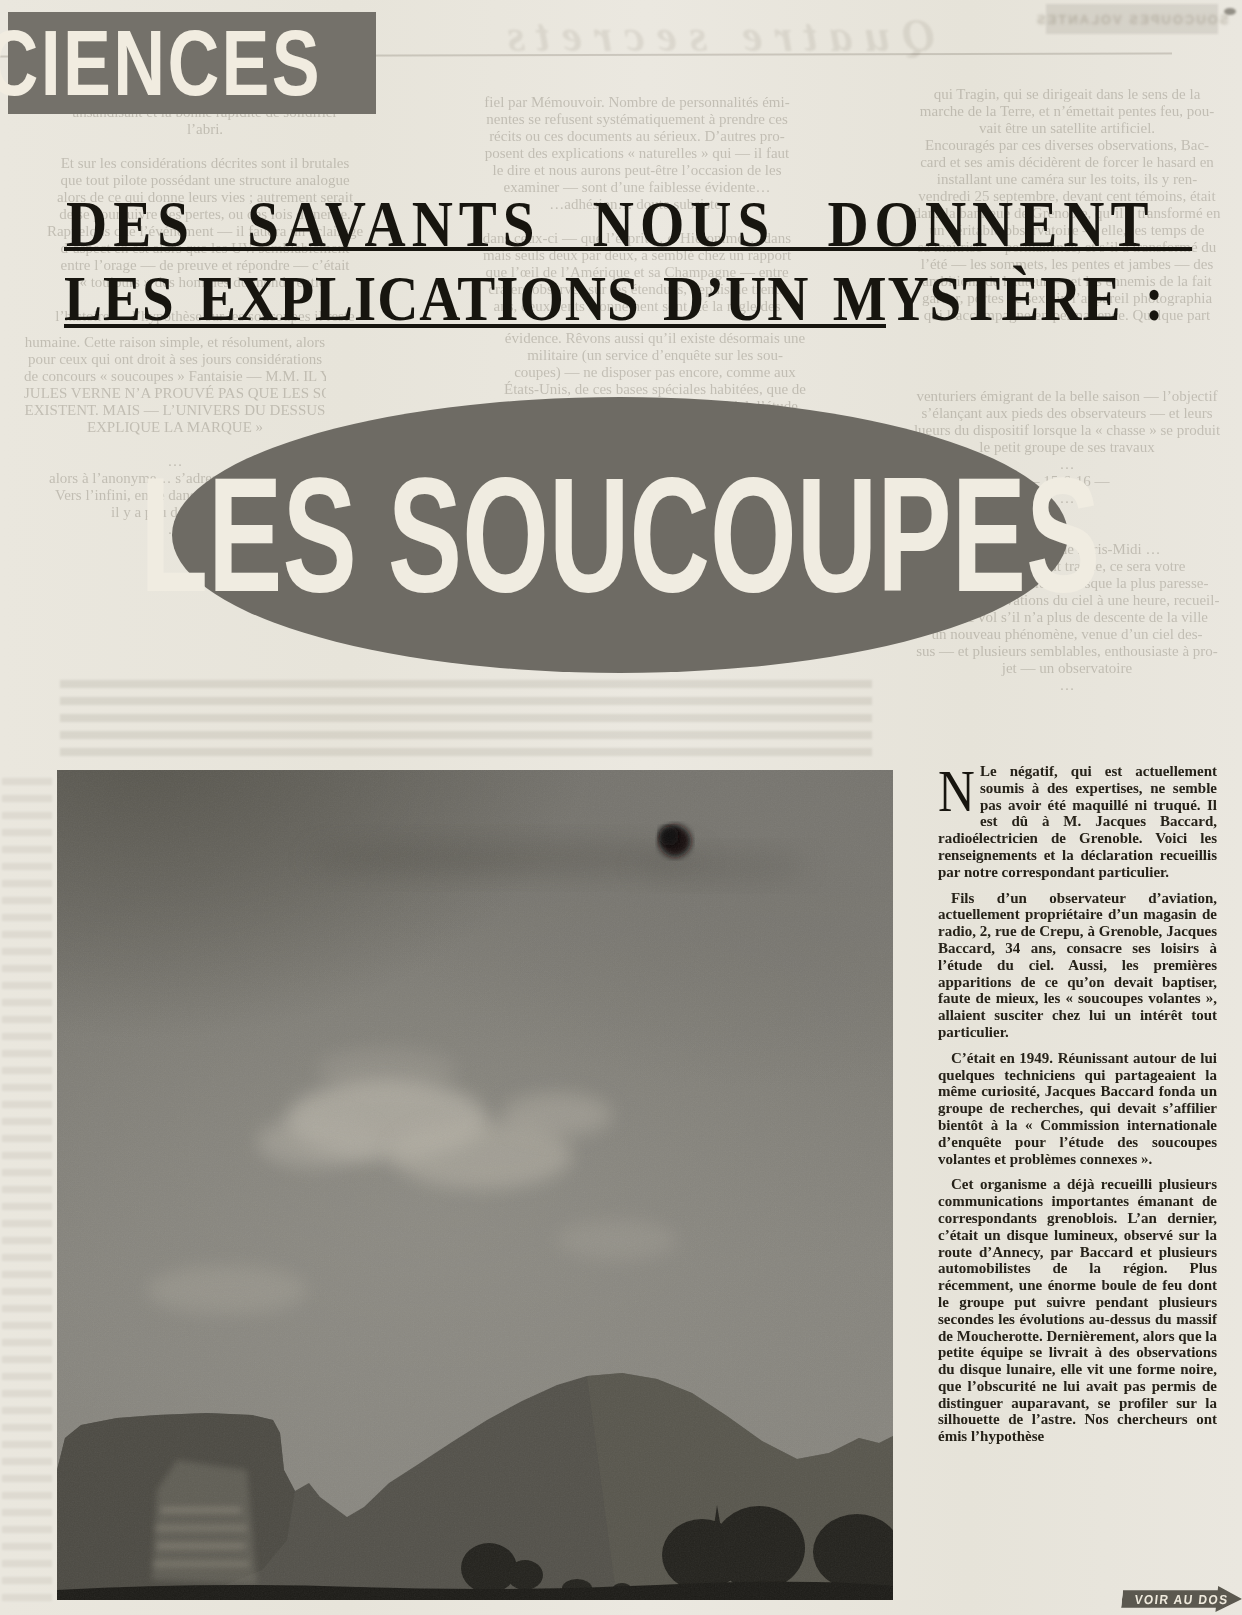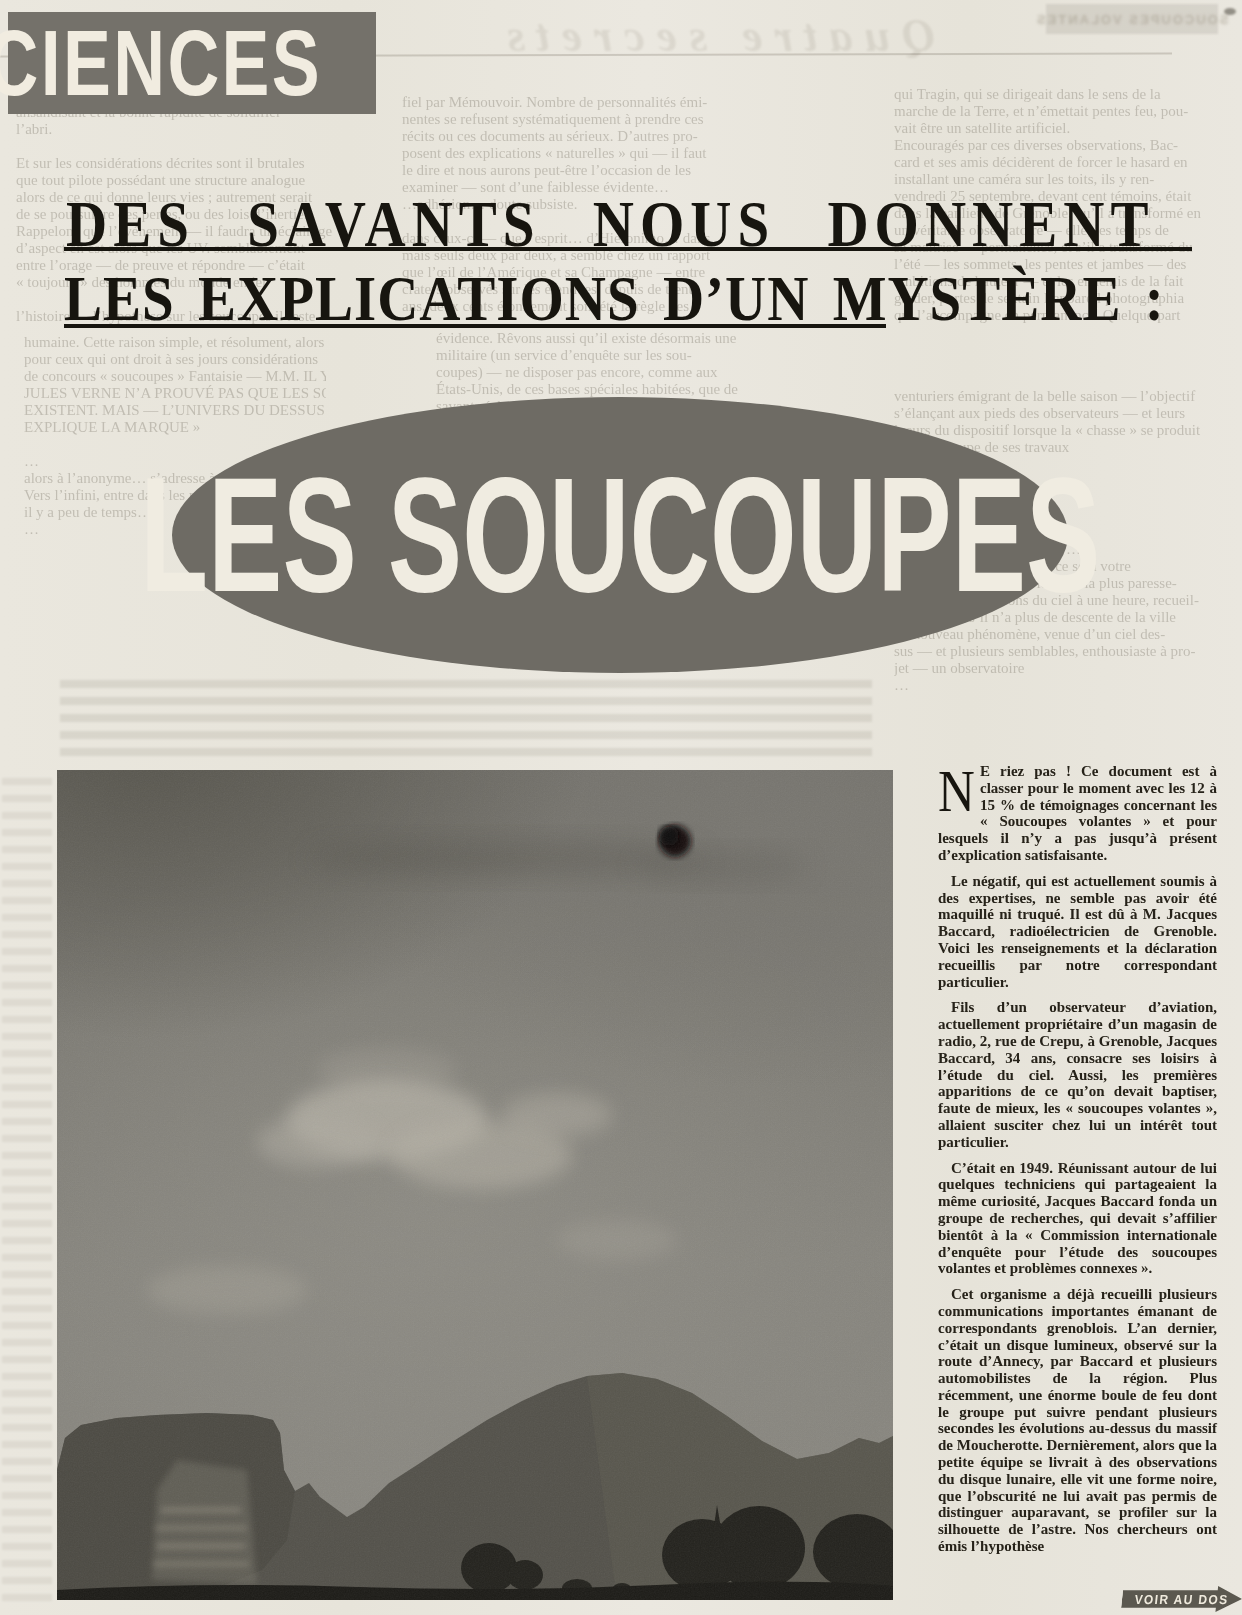--- a/index.html
+++ b/index.html
@@ -4,21 +4,21 @@
 <style>
   html,body{margin:0;padding:0;background:#d8d5cc;}
   #page{position:relative;width:1242px;height:1615px;margin:0 auto;overflow:hidden;
         background:
           linear-gradient(90deg,#eae7de 0%,#e7e4da 28%,#ebe8e0 52%,#e6e3d9 78%,#eae7df 100%);
         font-family:"Liberation Serif",serif;color:#17150f;}
   .abs{position:absolute;}
 
   
   .ghost{position:absolute;z-index:1;color:#6f695c;opacity:.32;filter:blur(.6px);
-         font:15px/17px "Liberation Serif",serif;overflow:hidden;}
+         font:15px/17px "Liberation Serif",serif;overflow:hidden;text-align:center;}
   .ghost div{white-space:nowrap;height:17px;}
   .g-quatre{left:420px;top:10px;width:590px;z-index:1;text-align:center;
             font:italic 700 46px/52px "Liberation Serif",serif;color:#8b8374;opacity:.16;
             letter-spacing:12px;transform:scaleX(-1);filter:blur(1.2px);white-space:nowrap;}
   .g-topline{left:0;top:54px;width:1172px;height:2px;background:rgba(90,82,68,.22);
              filter:blur(.6px);transform:rotate(-.15deg);z-index:1;}
   .g-badge{left:1046px;top:4px;width:172px;height:30px;background:rgba(120,114,102,.16);
            filter:blur(.9px);z-index:1;display:flex;align-items:center;justify-content:center;}
   .g-badge span{font:700 13px "Liberation Sans",sans-serif;color:#a49d8e;opacity:.6;
                 letter-spacing:2px;transform:scaleX(-1);filter:blur(1px);white-space:nowrap;}
@@ -262,21 +262,20 @@
       </g>
       <path d="M0 820 Q150 812 300 817 T600 815 T836 816 L836 830 L0 830 Z" fill="#1c1b17"></path>
 
       <rect width="836" height="830" filter="url(#grain)" opacity=".55"></rect>
     </svg>
   </div>
 
   <div class="dropcap abs">N</div>
   <div class="article abs">
 
-  <p>E riez pas ! Ce document est à classer pour le moment avec les 12 à 15 % de témoignages concernant les « Soucoupes volantes » et pour lesquels il n’y a pas jusqu’à présent d’explication satisfaisante.</p>
       <p>Le négatif, qui est actuellement soumis à des expertises, ne semble pas avoir été maquillé ni truqué. Il est dû à M. Jacques Baccard, radioélectricien de Grenoble. Voici les renseignements et la déclaration recueillis par notre correspondant particulier.</p>
       <p>Fils d’un observateur d’aviation, actuellement propriétaire d’un magasin de radio, 2, rue de Crepu, à Grenoble, Jacques Baccard, 34 ans, consacre ses loisirs à l’étude du ciel. Aussi, les premières apparitions de ce qu’on devait baptiser, faute de mieux, les « soucoupes volantes », allaient susciter chez lui un intérêt tout particulier.</p>
       <p>C’était en 1949. Réunissant autour de lui quelques techniciens qui partageaient la même curiosité, Jacques Baccard fonda un groupe de recherches, qui devait s’affilier bientôt à la « Commission internationale d’enquête pour l’étude des soucoupes volantes et problèmes connexes ».</p>
       <p>Cet organisme a déjà recueilli plusieurs communications importantes émanant de correspondants grenoblois. L’an dernier, c’était un disque lumineux, observé sur la route d’Annecy, par Baccard et plusieurs automobilistes de la région. Plus récemment, une énorme boule de feu dont le groupe put suivre pendant plusieurs secondes les évolutions au-dessus du massif de Moucherotte. Dernièrement, alors que la petite équipe se livrait à des observations du disque lunaire, elle vit une forme noire, que l’obscurité ne lui avait pas permis de distinguer auparavant, se profiler sur la silhouette de l’astre. Nos chercheurs ont émis l’hypothèse</p>
     </div>
 
   <div class="voir abs">
     <span>VOIR AU DOS</span>
   </div>
 

